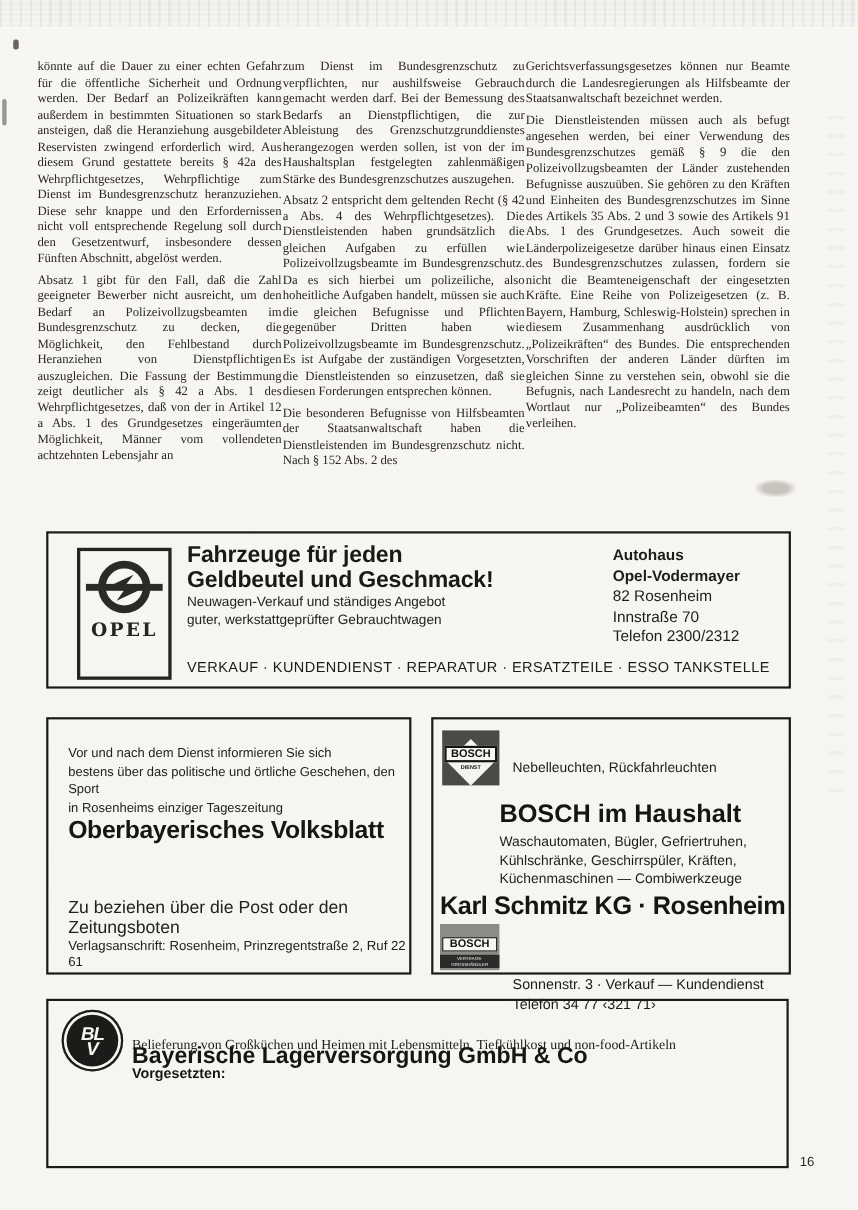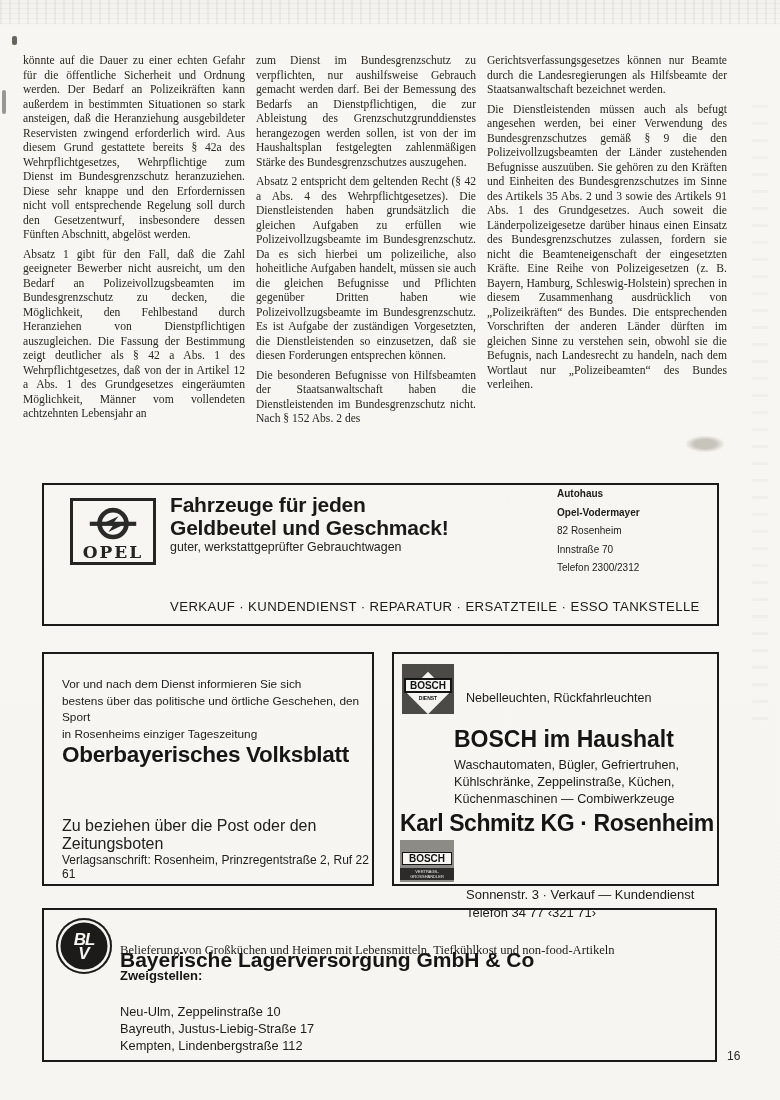--- a/index.html
+++ b/index.html
@@ -13,38 +13,38 @@
       repeating-linear-gradient(0deg, rgba(110,108,100,.07) 0 1px, transparent 1px 5px);
     opacity:.8; }
   .blem { position:absolute; }
   .blem1 { left:12px; top:36px; width:5px; height:9px; background:#4d4b47; border-radius:2px; opacity:.85; }
   .blem2 { left:2px; top:90px; width:4px; height:24px; background:#5a5853; opacity:.6; border-radius:2px; }
   .blem3 { left:686px; top:436px; width:38px; height:16px; background:radial-gradient(ellipse at center, rgba(196,193,184,.95) 0 40%, rgba(196,193,184,0) 75%); }
   .blem4 { left:752px; top:100px; width:16px; height:620px;
     background:repeating-linear-gradient(0deg, rgba(130,128,120,.06) 0 3px, transparent 3px 17px); }
 
   
-  .article { position:absolute; left:23px; top:54px; width:712px; display:grid; grid-template-columns:222px 220px 240px; column-gap:11px; }
+  .article { position:absolute; left:34px; top:54px; width:712px; display:grid; grid-template-columns:222px 220px 240px; column-gap:1px; }
   .article p { margin:0 0 5px 0; font-family:"Liberation Serif", serif; font-size:11.6px; line-height:14.5px; text-align:justify; color:#29271f; hyphens:auto; -webkit-hyphens:auto; }
 
   
   .adbox { position:absolute; border:2.5px solid #1b1a18; background:transparent; }
   .ad-opel { left:42px; top:483px; width:673px; height:139px; }
   .ad-volksblatt { left:42px; top:652px; width:328px; height:230px; }
   .ad-bosch { left:392px; top:652px; width:323px; height:230px; }
   .ad-blv { left:42px; top:908px; width:671px; height:150px; }
 
   
-  .opel-logo-box { position:absolute; left:26px; top:13px; width:86px; height:67px; border:3px solid #242422; display:flex; flex-direction:column; align-items:center; justify-content:flex-start; padding-top:4px; box-sizing:border-box; }
+  .opel-logo-box { position:absolute; left:26px; top:13px; width:86px; height:120px; border:3px solid #242422; display:flex; flex-direction:column; align-items:center; justify-content:flex-start; padding-top:4px; box-sizing:border-box; }
   .opel-word { font-weight:900; font-size:17px; letter-spacing:2px; color:#242422; font-family:"DejaVu Serif", serif; margin-top:-2px; }
   .opel-head { position:absolute; left:126px; top:8px; }
   .opel-h { font-weight:800; font-size:21px; line-height:23px; color:#1a1917; letter-spacing:-0.2px; }
   .opel-sub { font-size:12.4px; line-height:16px; color:#242320; }
   .opel-sub:first-of-type { margin-top:5px; }
-  .opel-dealer { position:absolute; left:513px; top:0; font-size:10px; line-height:18.5px; color:#1d1c1a; }
+  .opel-dealer { position:absolute; left:513px; top:10px; font-size:14px; line-height:18.5px; color:#1d1c1a; }
   .opel-dealer .b { font-weight:800; }
   .opel-footer { position:absolute; left:126px; bottom:10px; font-size:13.2px; letter-spacing:.4px; color:#1d1c1a; white-space:nowrap; }
 
   
   .vb-intro { position:absolute; left:18px; top:22px; font-size:11.8px; line-height:16.5px; color:#222120; }
   .vb-title { position:absolute; left:18px; top:88px; font-size:22.5px; font-weight:800; letter-spacing:-0.3px; color:#171615; white-space:nowrap; }
   .vb-line1 { position:absolute; left:18px; top:163px; font-size:16px; color:#222120; }
   .vb-line2 { position:absolute; left:18px; top:199px; font-size:12px; color:#222120; }
 
   
@@ -109,20 +109,21 @@
       <svg width="70" height="60" viewBox="0 0 100 84">
         <rect x="0" y="36" width="100" height="9" fill="#2a2a28"></rect>
         <circle cx="50" cy="40" r="29" fill="none" stroke="#2a2a28" stroke-width="10"></circle>
         <polygon points="28,40 62,24 52,37 76,41 40,58 50,44" fill="#2a2a28"></polygon>
       </svg>
       <div class="opel-word">OPEL</div>
     </div>
     <div class="opel-head">
       <div class="opel-h">Fahrzeuge für jeden</div>
       <div class="opel-h">Geldbeutel und Geschmack!</div>
+      <div class="opel-sub">Neuwagen-Verkauf und ständiges Angebot</div>
       <div class="opel-sub">guter, werkstattgeprüfter Gebrauchtwagen</div>
     </div>
     <div class="opel-dealer">
       <div class="b">Autohaus</div>
       <div class="b">Opel-Vodermayer</div>
       <div>82 Rosenheim</div>
       <div>Innstraße 70</div>
       <div>Telefon 2300/2312</div>
     </div>
     <div class="opel-footer">VERKAUF · KUNDENDIENST · REPARATUR · ERSATZTEILE · ESSO TANKSTELLE</div>
@@ -144,44 +145,39 @@
       <div class="bosch-diamond"></div>
       <div class="bosch-band">BOSCH</div>
       <div class="bosch-dienst">DIENST</div>
     </div>
     <div class="bosch-body bosch-auto">
       <div>Nebelleuchten, Rückfahrleuchten</div>
     </div>
     <div class="bosch-h bosch-h2">BOSCH im Haushalt</div>
     <div class="bosch-body bosch-haus">
       <div>Waschautomaten, Bügler, Gefriertruhen,</div>
-      <div>Kühlschränke, Zeppelinstraße, Küchen,</div>
+      <div>Kühlschränke, Geschirrspüler, Kräften,</div>
       <div>Küchenmaschinen — Combiwerkzeuge</div>
     </div>
     <div class="bosch-h bosch-h3">Karl Schmitz KG · Rosenheim</div>
     <div class="bosch-dealer-logo">
       <div class="bdl-band">BOSCH</div>
       <div class="bdl-sub">VERTRAGS-GROSSHÄNDLER</div>
     </div>
     <div class="bosch-body bosch-addr">
       <div>Sonnenstr. 3 · Verkauf — Kundendienst</div>
       <div>Telefon 34 77 ‹321 71›</div>
     </div>
   </section>
 
   <section class="adbox ad-blv">
     <div class="blv-logo">
       <div class="blv-l1">BL</div>
       <div class="blv-l2">V</div>
     </div>
     <div class="blv-title">Bayerische Lagerversorgung GmbH &amp; Co</div>
     <div class="blv-sub">Belieferung von Großküchen und Heimen mit Lebensmitteln, Tiefkühlkost und non-food-Artikeln</div>
-    <div class="blv-label">Zweigstellen:</div>
-    <ul class="blv-list blv-left">
-      <li>Neu-Ulm, Zeppelinstraße 10</li>
-      <li>Bayreuth, Justus-Liebig-Straße 17</li>
-      <li>Kempten, Lindenbergstraße 112</li>
-    </ul>
+    <div class="blv-label">Vorgesetzten:</div>
   </section>
 
   <div class="page-number">16</div>
 
 </div>
 
 </body></html>

